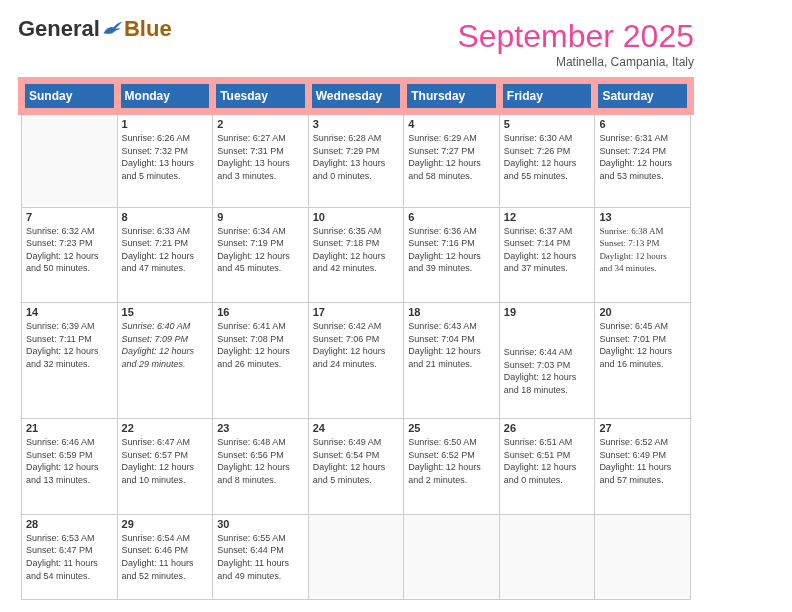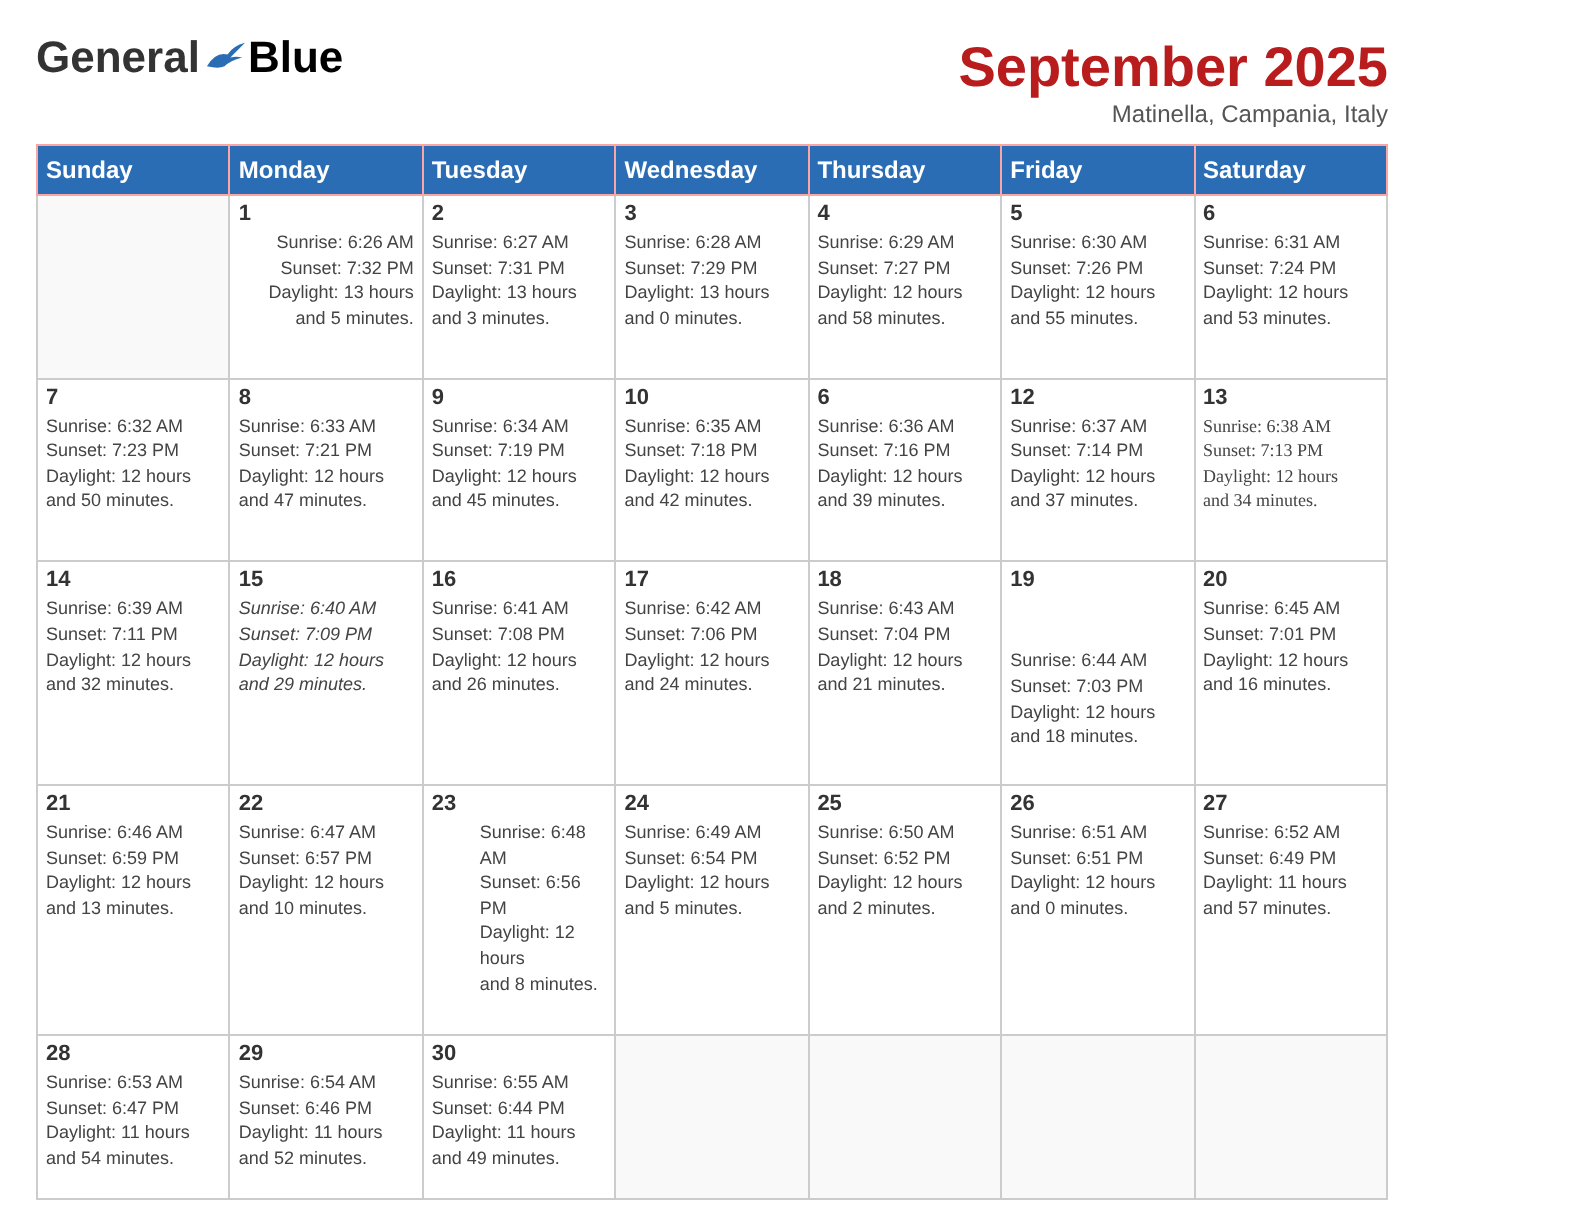--- a/index.html
+++ b/index.html
@@ -30,54 +30,54 @@
     }
     .logo-text {
       display: flex;
       align-items: center;
       font-size: 22px;
       font-weight: bold;
       color: #333;
       line-height: 1;
     }
     .logo-general { color: #333; }
-    .logo-blue { color: #000000; }
+    .logo-blue { color: #a16207; }
     .logo-bird {
       width: 22px;
       height: 18px;
       margin-left: 2px;
       margin-top: -2px;
     }
     .title-block {
       text-align: right;
     }
     .month-title {
-      font-size: 28px;
-      color: #b91c1c;
-      font-weight: bold;
+      font-size: 32px;
+      color: #ec4899;
+      font-weight: normal;
     }
     .subtitle {
       font-size: 12px;
       color: #555;
     }
     .calendar {
       flex: 1;
       border: 1px solid #ccc;
       border-collapse: collapse;
       width: 100%;
       table-layout: fixed;
     }
     .calendar th {
       background-color: #2a6db5;
       color: #fff;
       font-size: 12px;
       font-weight: bold;
       padding: 5px 4px;
       text-align: left;
-      border: 1px solid #fca5a5;
+      border: 7px solid #fca5a5;
     }
     .calendar td {
       vertical-align: top;
       border: 1px solid #ccc;
       padding: 3px 4px;
       font-size: 9.5px;
       color: #333;
       height: 80px;
     }
     .calendar td.empty {
@@ -129,21 +129,21 @@
         <th>Thursday</th>
         <th>Friday</th>
         <th>Saturday</th>
       </tr>
     </thead>
     <tbody id="calendar-body">
     <tr>
           <td class="empty"></td>
           <td>
             <span class="day-number">1</span>
-            <div class="day-info" style="white-space: pre-line; text-align: right;">Sunrise: 6:26 AM
+            <div class="day-info" style="white-space: pre-line;">Sunrise: 6:26 AM
 Sunset: 7:32 PM
 Daylight: 13 hours
 and 5 minutes.</div>
           </td>
           <td>
             <span class="day-number">2</span>
             <div class="day-info" style="white-space: pre-line;">Sunrise: 6:27 AM
 Sunset: 7:31 PM
 Daylight: 13 hours
 and 3 minutes.</div>
@@ -289,21 +289,21 @@
           </td>
           <td>
             <span class="day-number">22</span>
             <div class="day-info" style="white-space: pre-line;">Sunrise: 6:47 AM
 Sunset: 6:57 PM
 Daylight: 12 hours
 and 10 minutes.</div>
           </td>
           <td>
             <span class="day-number">23</span>
-            <div class="day-info" style="white-space: pre-line; margin-left: 24px;">Sunrise: 6:48 AM
+            <div class="day-info" style="white-space: pre-line;">Sunrise: 6:48 AM
 Sunset: 6:56 PM
 Daylight: 12 hours
 and 8 minutes.</div>
           </td>
           <td>
             <span class="day-number">24</span>
             <div class="day-info" style="white-space: pre-line;">Sunrise: 6:49 AM
 Sunset: 6:54 PM
 Daylight: 12 hours
 and 5 minutes.</div>

